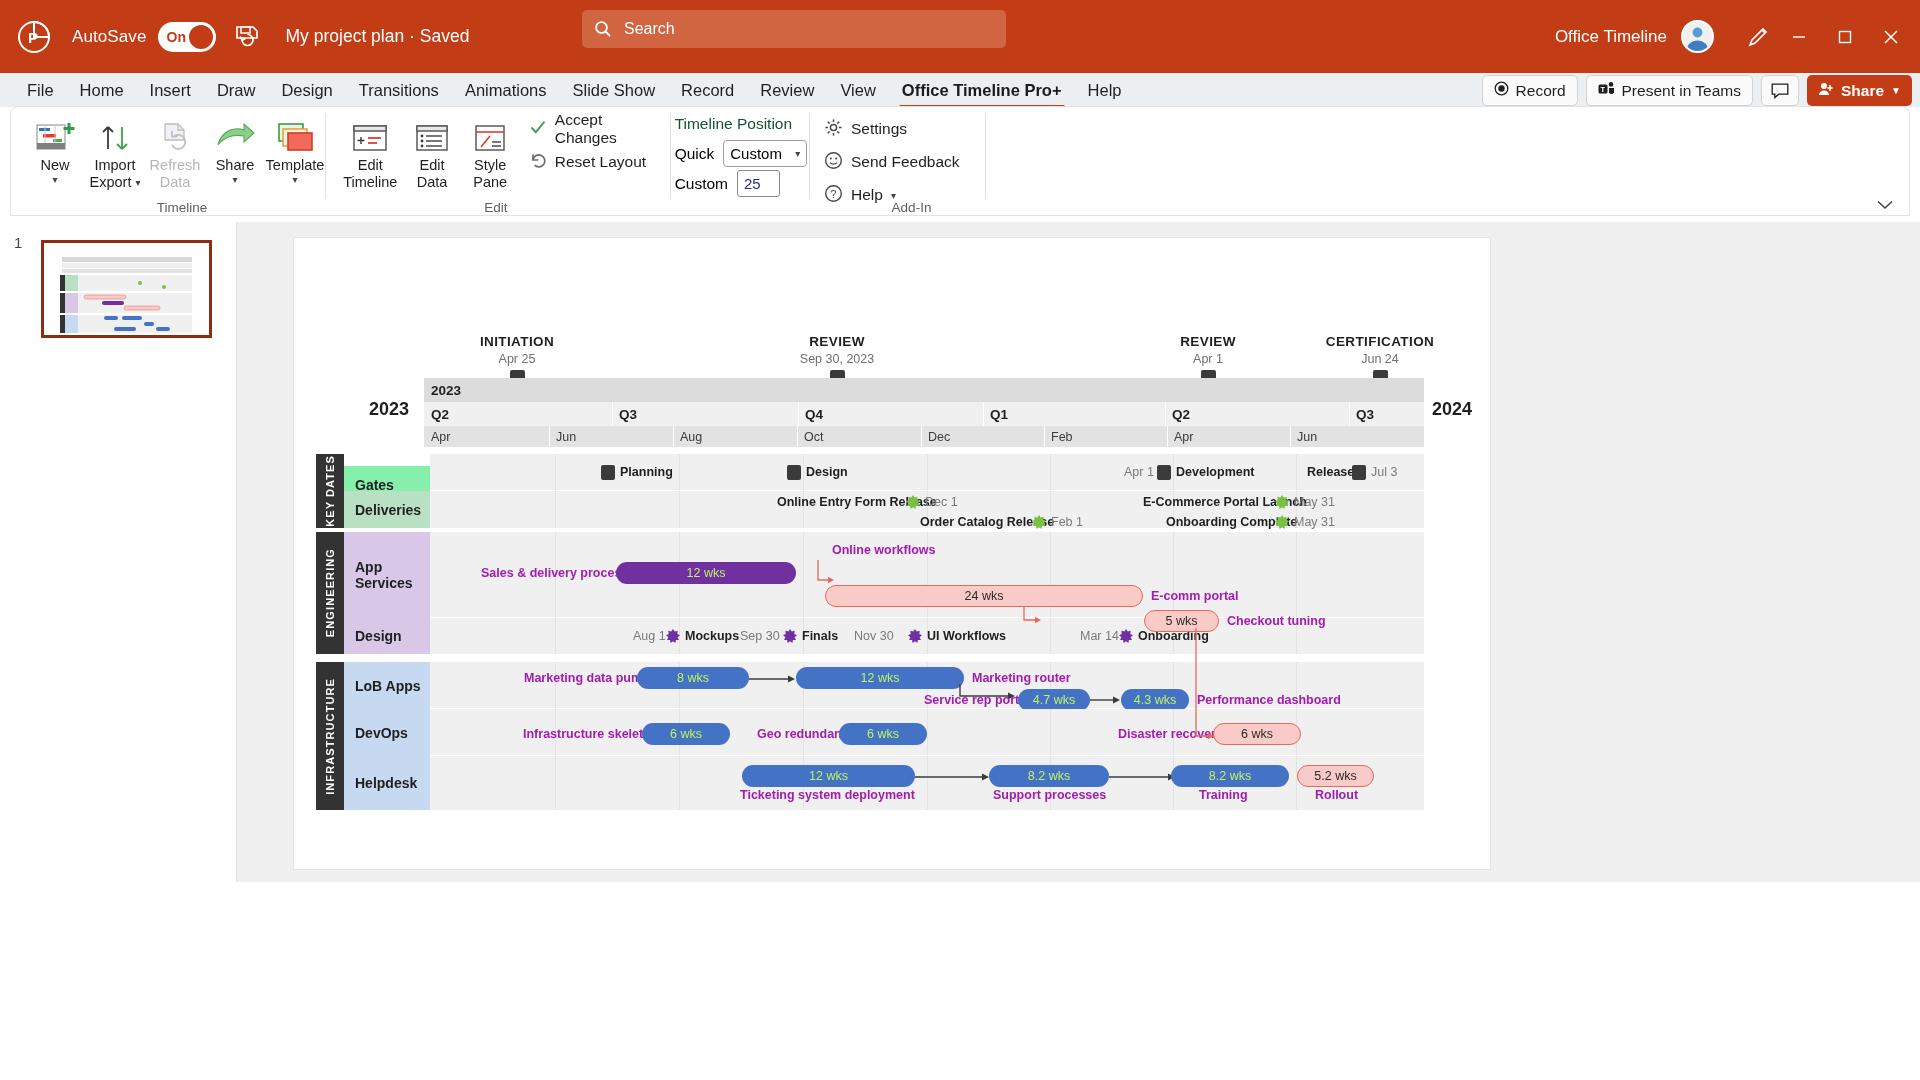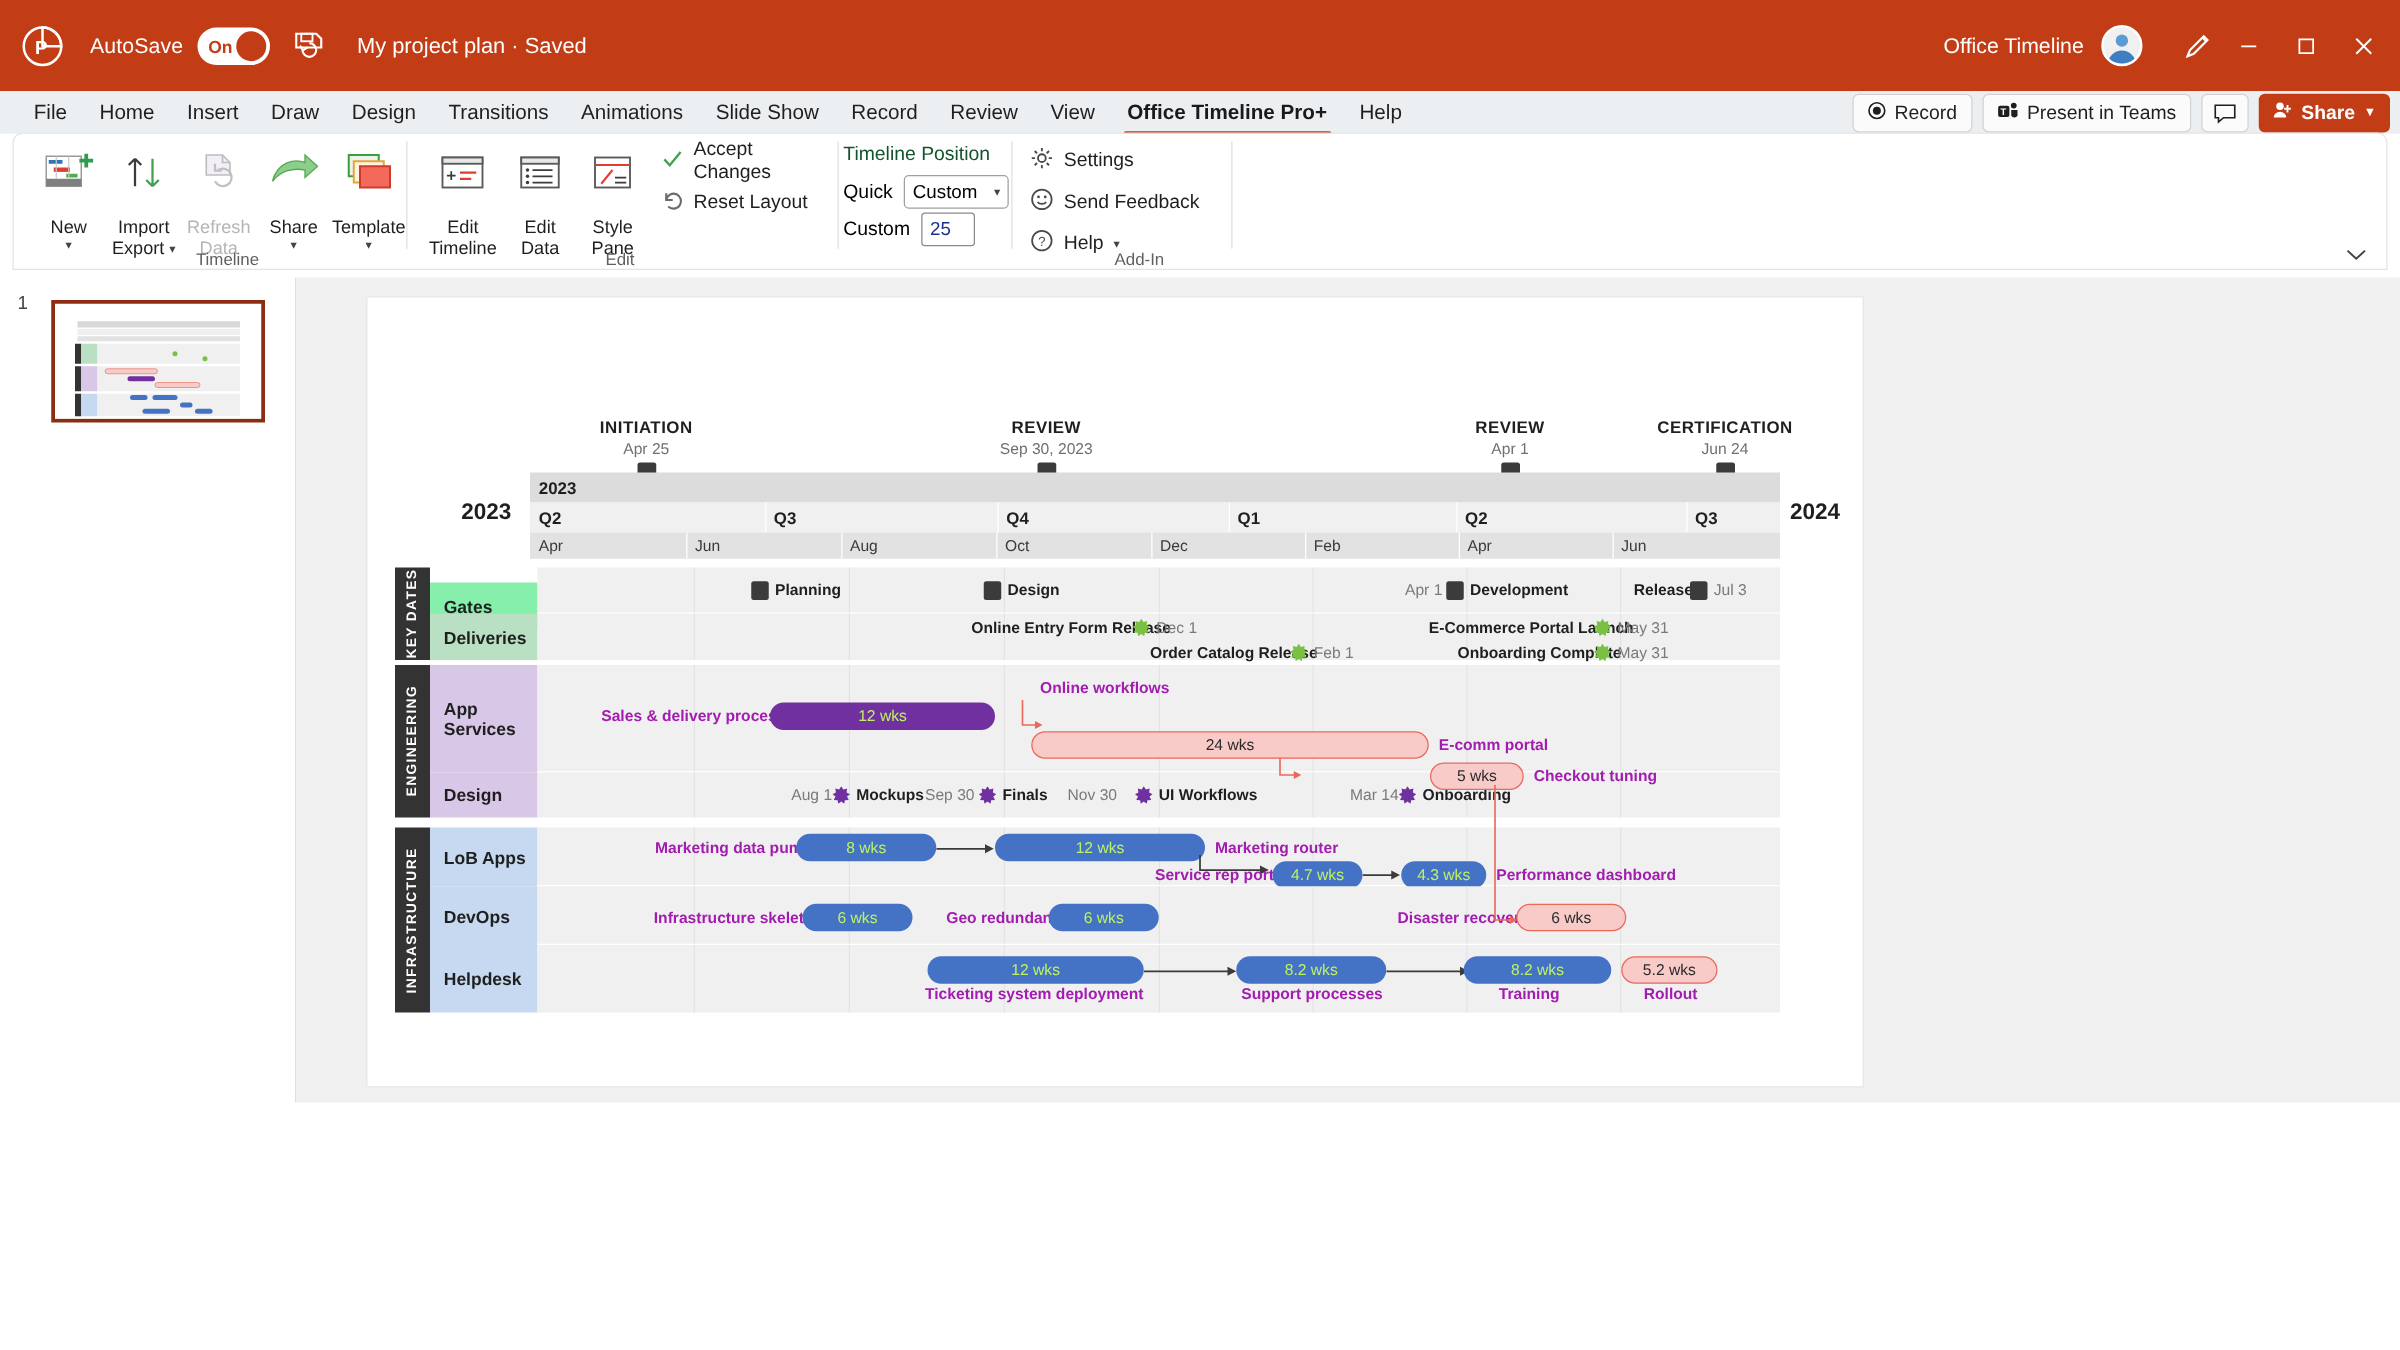--- a/index.html
+++ b/index.html
@@ -87,21 +87,21 @@
   .rsep { width: 1px; background: #e0e0e0; height: 86px; margin-top: 6px; }
   .gtitle {
     position: absolute; bottom: 2px; width: 100%; text-align: center;
     font-size: 13.5px; color: #606060;
   }
   .bigbtn {
     width: 74px; padding-top: 8px; display: flex; flex-direction: column;
     align-items: center; font-size: 14.5px; color: #1f1f1f; line-height: 1.15; text-align: center;
   }
   .bigbtn .ic { height: 42px; display: flex; align-items: flex-end; justify-content: center; }
-  .bigbtn .lbl { margin-top: 17px; }
+  .bigbtn .lbl { margin-top: 0; }
   .bigbtn.disabled { color: #b5b5b5; }
   .chev { font-size: 10px; color: #444; line-height: 1; margin-top: 1px; }
 
   .smallrow { display: flex; align-items: center; gap: 8px; font-size: 15.5px; color: #1f1f1f; height: 30px; }
   .stack { padding-top: 7px; display: flex; flex-direction: column; gap: 3px; }
 
   .tl-pos-title { font-size: 15.5px; color: #14532d; padding: 8px 0 4px 4px; }
   .fldrow { display: flex; align-items: center; gap: 9px; font-size: 15.5px; padding-left: 4px; margin-top: 3px; }
   .selbox {
     width: 84px; height: 27px; border: 1px solid #a0a0a0; border-radius: 4px; background: #fff;
@@ -213,20 +213,29 @@
   <div class="save-icon">
     <svg width="30" height="30" viewBox="0 0 30 30">
       <path d="M5 5 h16 l4 4 v7 h-20 z" fill="none" stroke="#fff" stroke-width="1.7"></path>
       <rect x="9" y="5" width="9" height="6" fill="none" stroke="#fff" stroke-width="1.5"></rect>
       <path d="M10 18 a5.5 5.5 0 1 0 5.5 -5.5" fill="none" stroke="#fff" stroke-width="1.7"></path>
       <path d="M8 14.5 l2.4 3.8 l3.6 -2.4" fill="none" stroke="#fff" stroke-width="1.7"></path>
     </svg>
   </div>
   <div class="doc-title">My project plan · Saved</div>
 
+  <div class="searchbar">
+    <div class="s-ico">
+      <svg width="18" height="18" viewBox="0 0 18 18">
+        <circle cx="7.5" cy="7.5" r="5.4" fill="none" stroke="#fff" stroke-width="1.8"></circle>
+        <line x1="11.5" y1="11.5" x2="16" y2="16" stroke="#fff" stroke-width="1.8"></line>
+      </svg>
+    </div>
+    <div class="s-text">Search</div>
+  </div>
 
   <div class="tb-right">
     <div class="ot-name">Office Timeline</div>
     <div class="avatar">
       <svg width="33" height="33" viewBox="0 0 33 33">
         <circle cx="16.5" cy="16.5" r="16.5" fill="#f0f0f0"></circle>
         <circle cx="16.5" cy="12" r="5.6" fill="#5b9bd5"></circle>
         <path d="M4 33 a12.5 12 0 0 1 25 0 z" fill="#3f7fc1"></path>
       </svg>
     </div>

